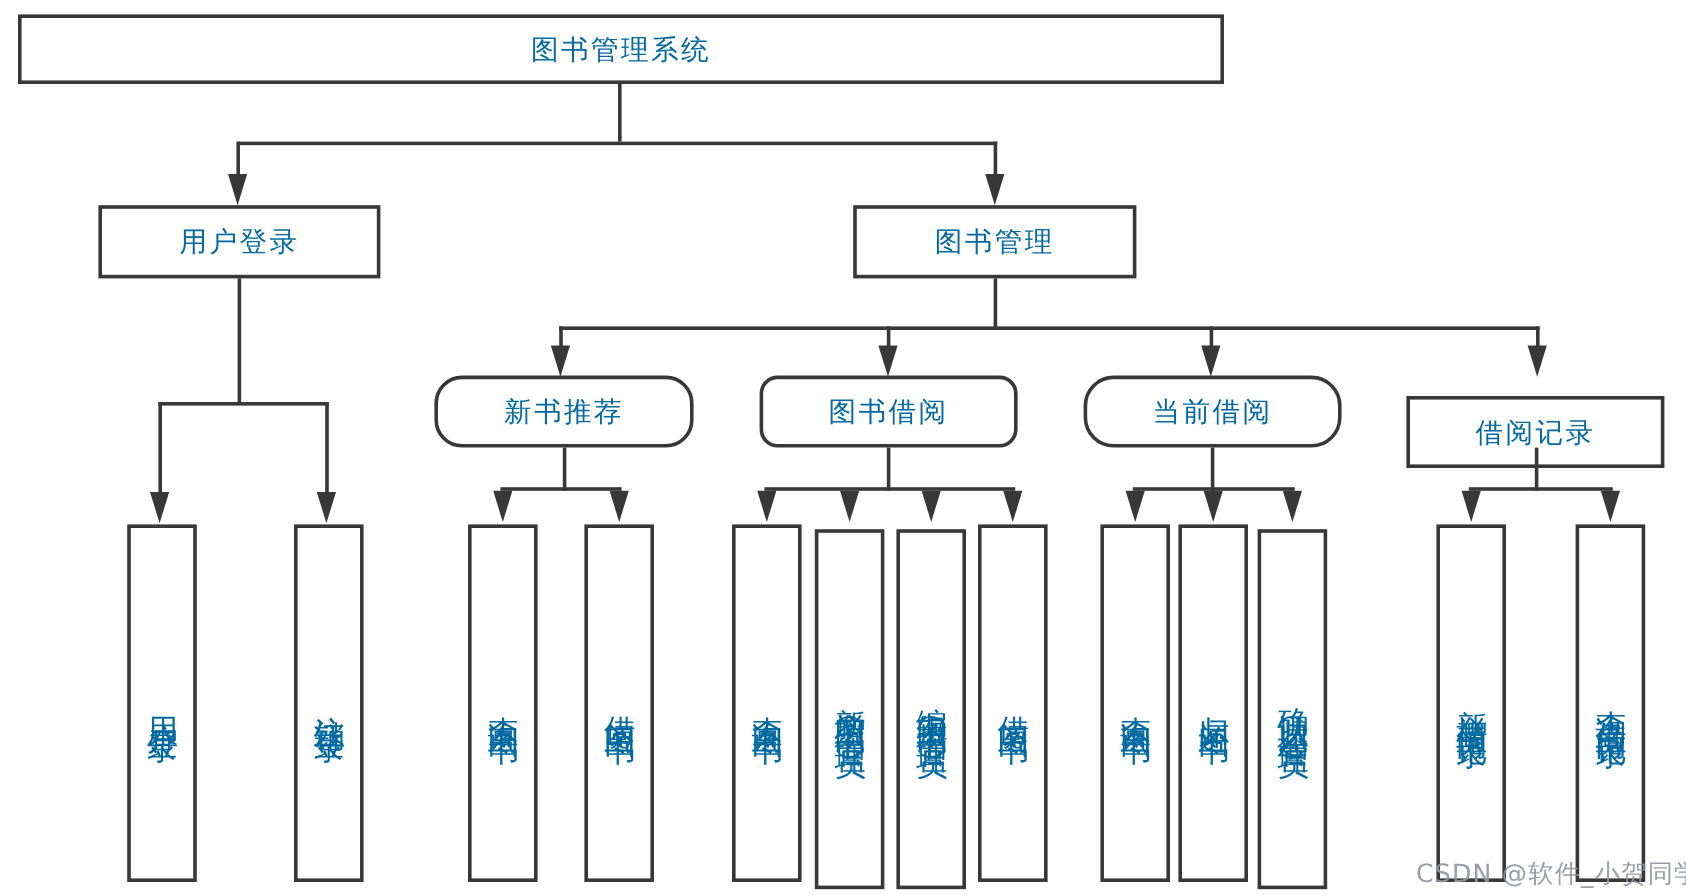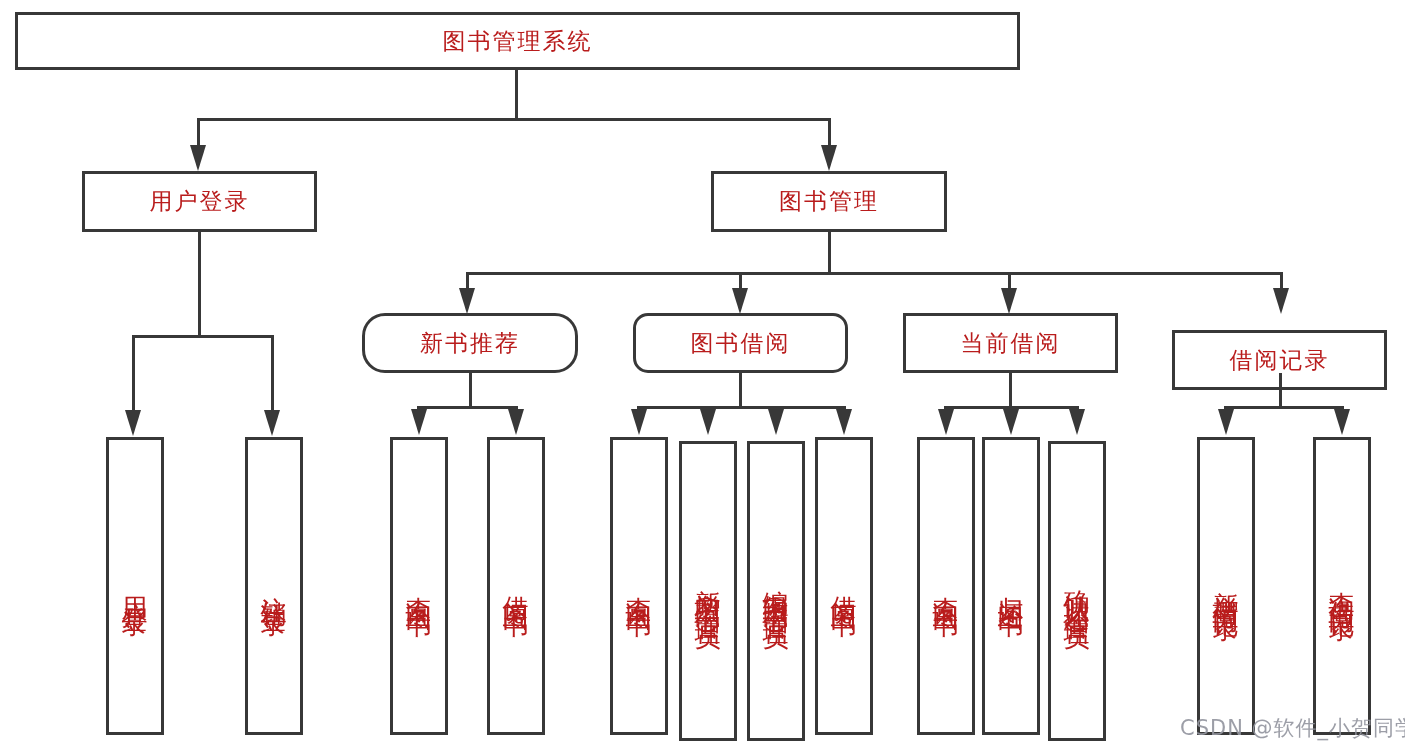--- a/index.html
+++ b/index.html
@@ -9,21 +9,21 @@
     background:#ffffff;
     font-family:"DejaVu Sans","Liberation Sans",sans-serif;
     overflow:hidden;
   }
   .box{
     position:absolute;
     box-sizing:border-box;
     border:3px solid #383838;
     background:#ffffff;
     display:flex;align-items:center;justify-content:center;
-    color:#b91c1c;
+    color:#0369a1;
     font-size:23px;
     letter-spacing:2px;
     white-space:nowrap;
   }
   .vbox{
     writing-mode:vertical-rl;
     text-orientation:mixed;
     font-size:26px;
     letter-spacing:5px;
     line-height:1;
@@ -77,21 +77,21 @@
   <div class="arr" style="left:459px;top:288px;"></div>
   <div class="vl" style="left:739px;top:272px;height:18px;"></div>
   <div class="arr" style="left:732px;top:288px;"></div>
   <div class="vl" style="left:1008px;top:272px;height:18px;"></div>
   <div class="arr" style="left:1001px;top:288px;"></div>
   <div class="vl" style="left:1280px;top:272px;height:18px;"></div>
   <div class="arr" style="left:1273px;top:288px;"></div>
 
   <div class="box" style="left:362px;top:313px;width:216px;height:60px;border-radius:23px;">新书推荐</div>
   <div class="box" style="left:633px;top:313px;width:215px;height:60px;border-radius:15px;">图书借阅</div>
-  <div class="box" style="left:903px;top:313px;width:215px;height:60px;">当前借阅</div>
+  <div class="box" style="left:903px;top:313px;width:215px;height:60px;border-radius:25px;">当前借阅</div>
   <div class="box" style="left:1172px;top:330px;width:215px;height:60px;">借阅记录</div>
 
   <div class="vl" style="left:469px;top:373px;height:36px;"></div>
   <div class="hl" style="left:417px;top:406px;width:101px;"></div>
   <div class="arr" style="left:411px;top:409px;"></div>
   <div class="arr" style="left:508px;top:409px;"></div>
 
   <div class="vl" style="left:739px;top:373px;height:36px;"></div>
   <div class="hl" style="left:637px;top:406px;width:209px;"></div>
   <div class="arr" style="left:631px;top:409px;"></div>

